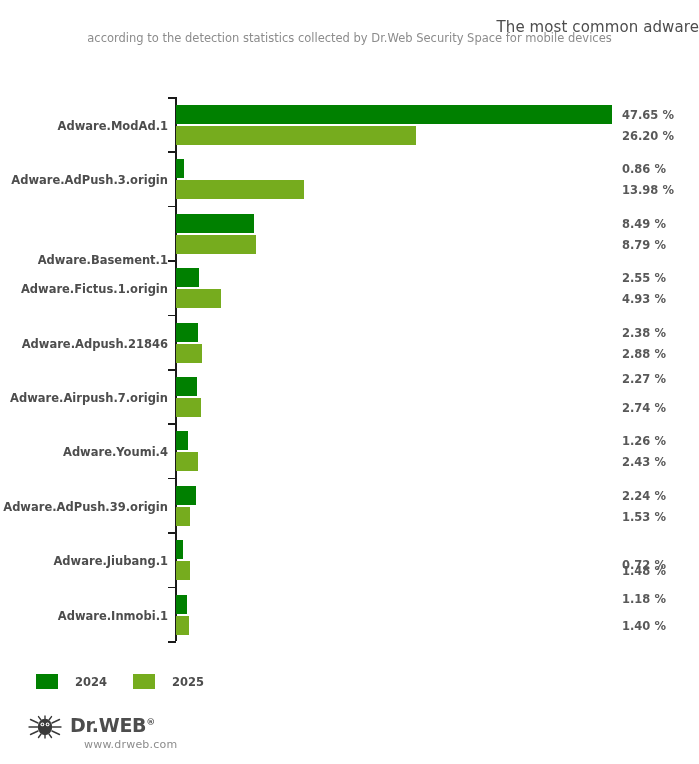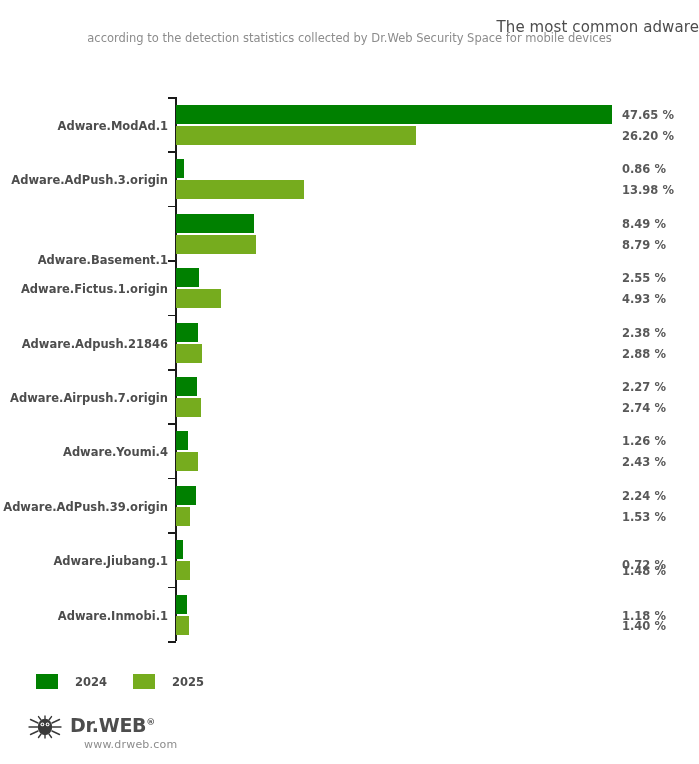--- a/index.html
+++ b/index.html
@@ -215,29 +215,29 @@
       <div class="val-label" style="top: 109px;">47.65 %</div>
       <div class="val-label" style="top: 130px; text-align: center;">26.20 %</div>
       <div class="val-label" style="top: 163.4px;">0.86 %</div>
       <div class="val-label" style="top: 184.4px;">13.98 %</div>
       <div class="val-label" style="top: 217.8px;">8.49 %</div>
       <div class="val-label" style="top: 238.8px;">8.79 %</div>
       <div class="val-label" style="top: 272.2px;">2.55 %</div>
       <div class="val-label" style="top: 293.2px;">4.93 %</div>
       <div class="val-label" style="top: 326.6px;">2.38 %</div>
       <div class="val-label" style="top: 347.6px;">2.88 %</div>
-      <div class="val-label" style="top: 381px;">2.27 %</div>
+      <div class="val-label" style="top: 373px;">2.27 %</div>
       <div class="val-label" style="top: 402px;">2.74 %</div>
       <div class="val-label" style="top: 435.4px;">1.26 %</div>
       <div class="val-label" style="top: 456.4px;">2.43 %</div>
       <div class="val-label" style="top: 489.8px;">2.24 %</div>
       <div class="val-label" style="top: 510.8px;">1.53 %</div>
       <div class="val-label" style="top: 559px;">0.72 %</div>
       <div class="val-label" style="top: 565.2px;">1.48 %</div>
-      <div class="val-label" style="top: 610px; text-align: center;">1.18 %</div>
+      <div class="val-label" style="top: 593px; text-align: center;">1.18 %</div>
       <div class="val-label" style="top: 619.6px;">1.40 %</div>
     </div>
 </div>
 
 <div id="legend">
     <div class="legend-item" style="left: 0px;">
       <span class="legend-swatch" style="background: rgb(0, 128, 0);"></span>
       <span class="legend-text">2024</span>
     </div>
     <div class="legend-item" style="left: 97px;">

